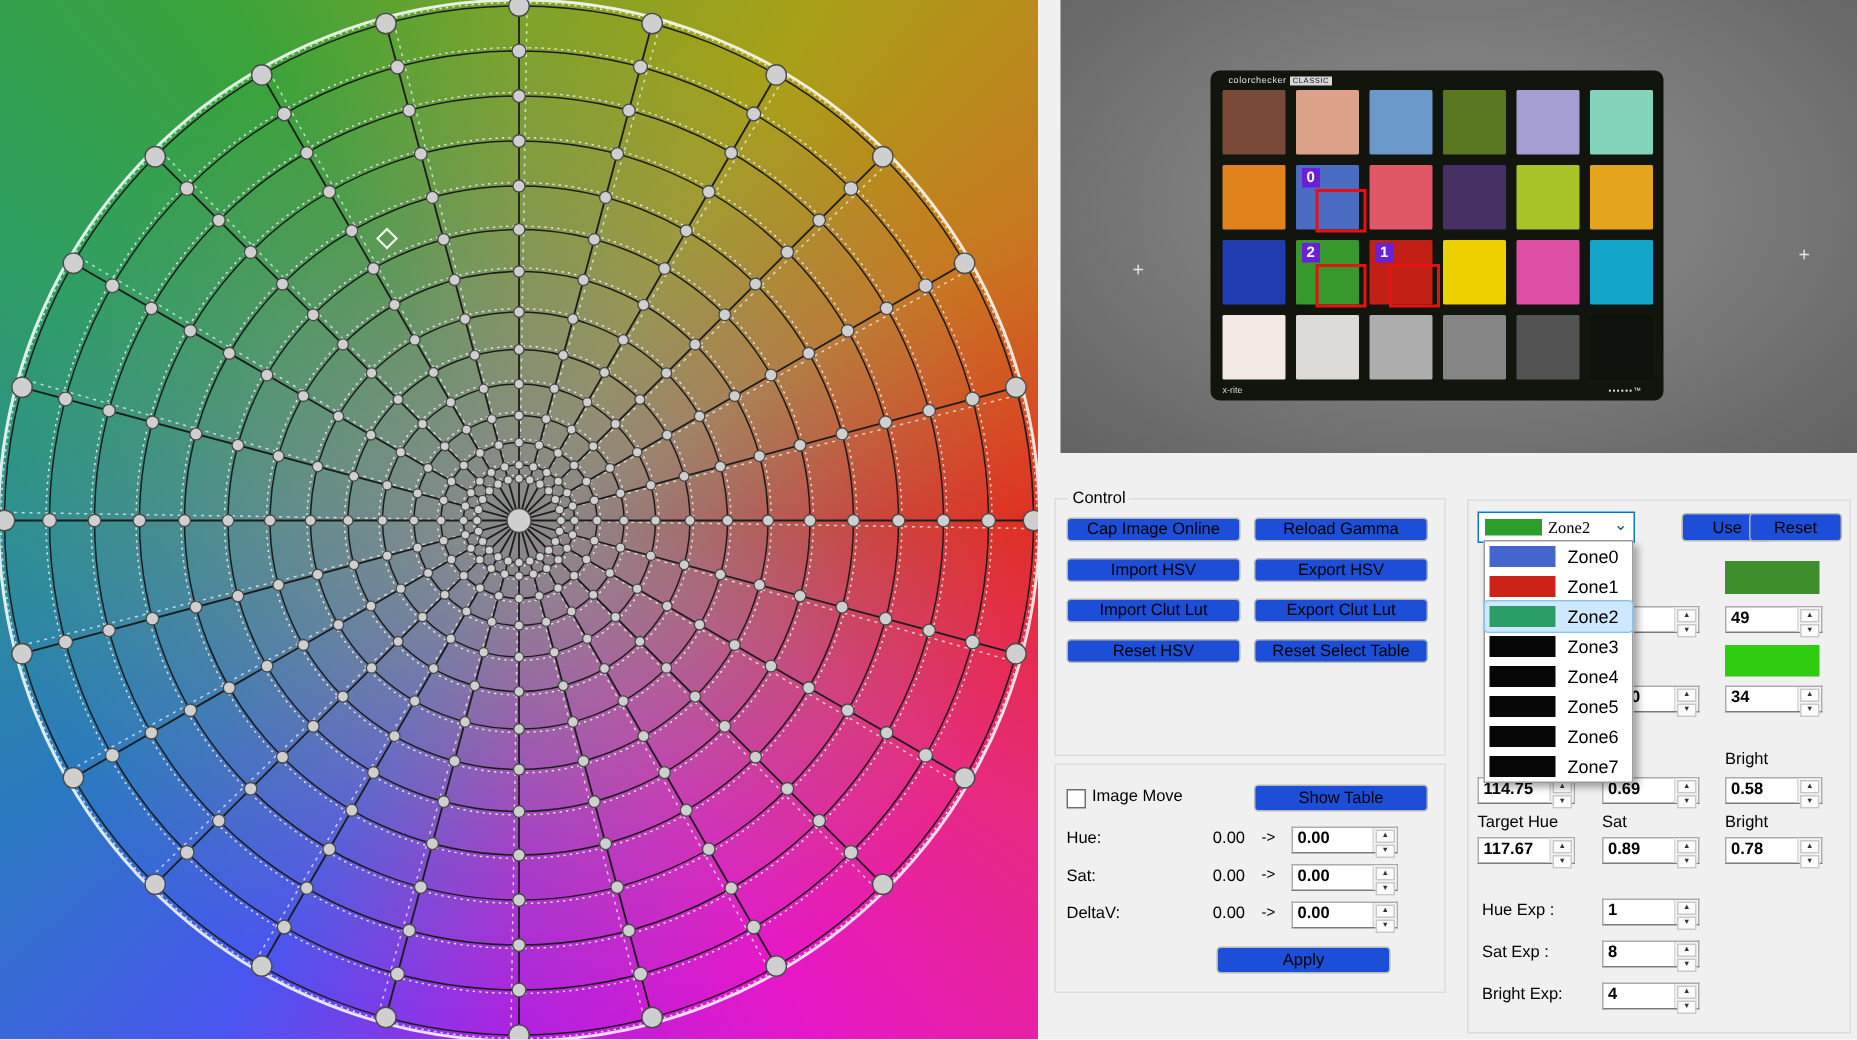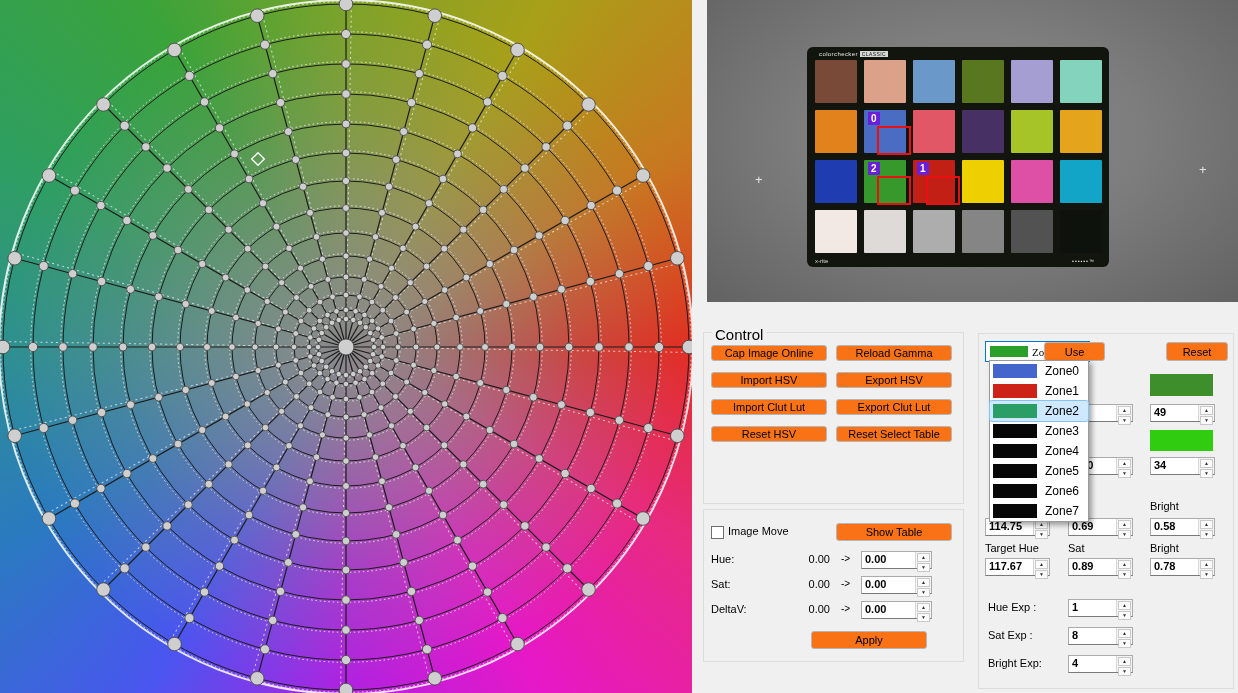--- a/index.html
+++ b/index.html
@@ -30,22 +30,22 @@
   .brand{position:absolute;left:8px;bottom:3px;color:#ddd;font-size:6px;}
   .marks{position:absolute;right:14px;bottom:3px;color:#e8e8e8;font-size:5px;letter-spacing:1px;}
   .patch{position:absolute;width:42px;height:43px;border-radius:1px;}
   .roi-badge{position:absolute;background:#6a1fd8;color:#fff;font-size:10px;font-weight:bold;
     padding:0 3px;line-height:13px;}
   .roi-rect{position:absolute;width:30px;height:25px;border:2px solid #e81010;}
   .plus{position:absolute;color:rgba(255,255,255,.8);font-size:13px;}
 
   
   .gbox{position:absolute;border:1px solid #dcdcdc;}
-  .gtitle{position:absolute;top:-7px;left:8px;background:#f0f0f0;padding:0 3px;font-size:15px;}
-  .btn{position:absolute;background:#f97316;border:1px solid #b6b6b6;border-radius:3px;
+  .gtitle{position:absolute;top:-7px;left:8px;background:#f0f0f0;padding:0 3px;font-size:11px;}
+  .btn{position:absolute;background:#1d4ed8;border:1px solid #b6b6b6;border-radius:3px;
     font-size:11px;text-align:center;display:flex;align-items:center;justify-content:center;cursor:default;}
   .glabel{position:absolute;font-size:11px;white-space:nowrap;}
   .spin{position:absolute;height:16px;background:#fff;border:1px solid #ababab;
     border-bottom:1px solid #7a7a7a;display:flex;font-weight:bold;}
   .spin .val{flex:1;font-size:11px;padding:1px 0 0 3px;overflow:hidden;white-space:nowrap;}
   .spin .arrs{width:15px;display:flex;flex-direction:column;background:#f4f4f4;
     border-left:1px solid #d8d8d8;}
   .spin .ab{flex:1;font-size:5px;line-height:7px;text-align:center;color:#333;
     border:1px solid #c9c9c9;margin:1px 1px 0 1px;background:#fbfbfb;}
   .cb{position:absolute;width:11px;height:11px;background:#fff;border:1px solid #6e6e6e;}
@@ -569,21 +569,21 @@
     </div>
   <div class="btn" style="left:811px;top:631px;width:114px;height:16px;">Apply</div>
 
   <div class="gbox" style="left:978px;top:333px;width:254px;height:354px;"></div>
 
   <div class="combo">
     <div class="csw" id="combo-swatch" style="background: rgb(42, 160, 42);"></div>
     <div class="clab">Zone2</div>
     <div class="chev">⌄</div>
   </div>
-  <div class="btn" style="left:1044px;top:342px;width:59px;height:17px;text-align:center;">Use</div>
+  <div class="btn" style="left:1121px;top:342px;width:59px;height:17px;text-align:center;">Use</div>
   <div class="btn" style="left:1166px;top:342px;width:60px;height:17px;">Reset</div>
 
   <div class="swatch" id="cur-swatch" style="left: 1150px; top: 374px; width: 63px; height: 22px; background: rgb(62, 142, 44);"></div>
   <div class="swatch" id="tgt-swatch" style="left: 1150px; top: 430px; width: 63px; height: 21px; background: rgb(47, 204, 16);"></div>
 
   <div class="glabel" style="left:1150px;top:500px;">Bright</div>
   <div class="glabel" style="left:985px;top:542px;">Target Hue</div>
   <div class="glabel" style="left:1068px;top:542px;">Sat</div>
   <div class="glabel" style="left:1150px;top:542px;">Bright</div>
   <div id="exp-labels">

